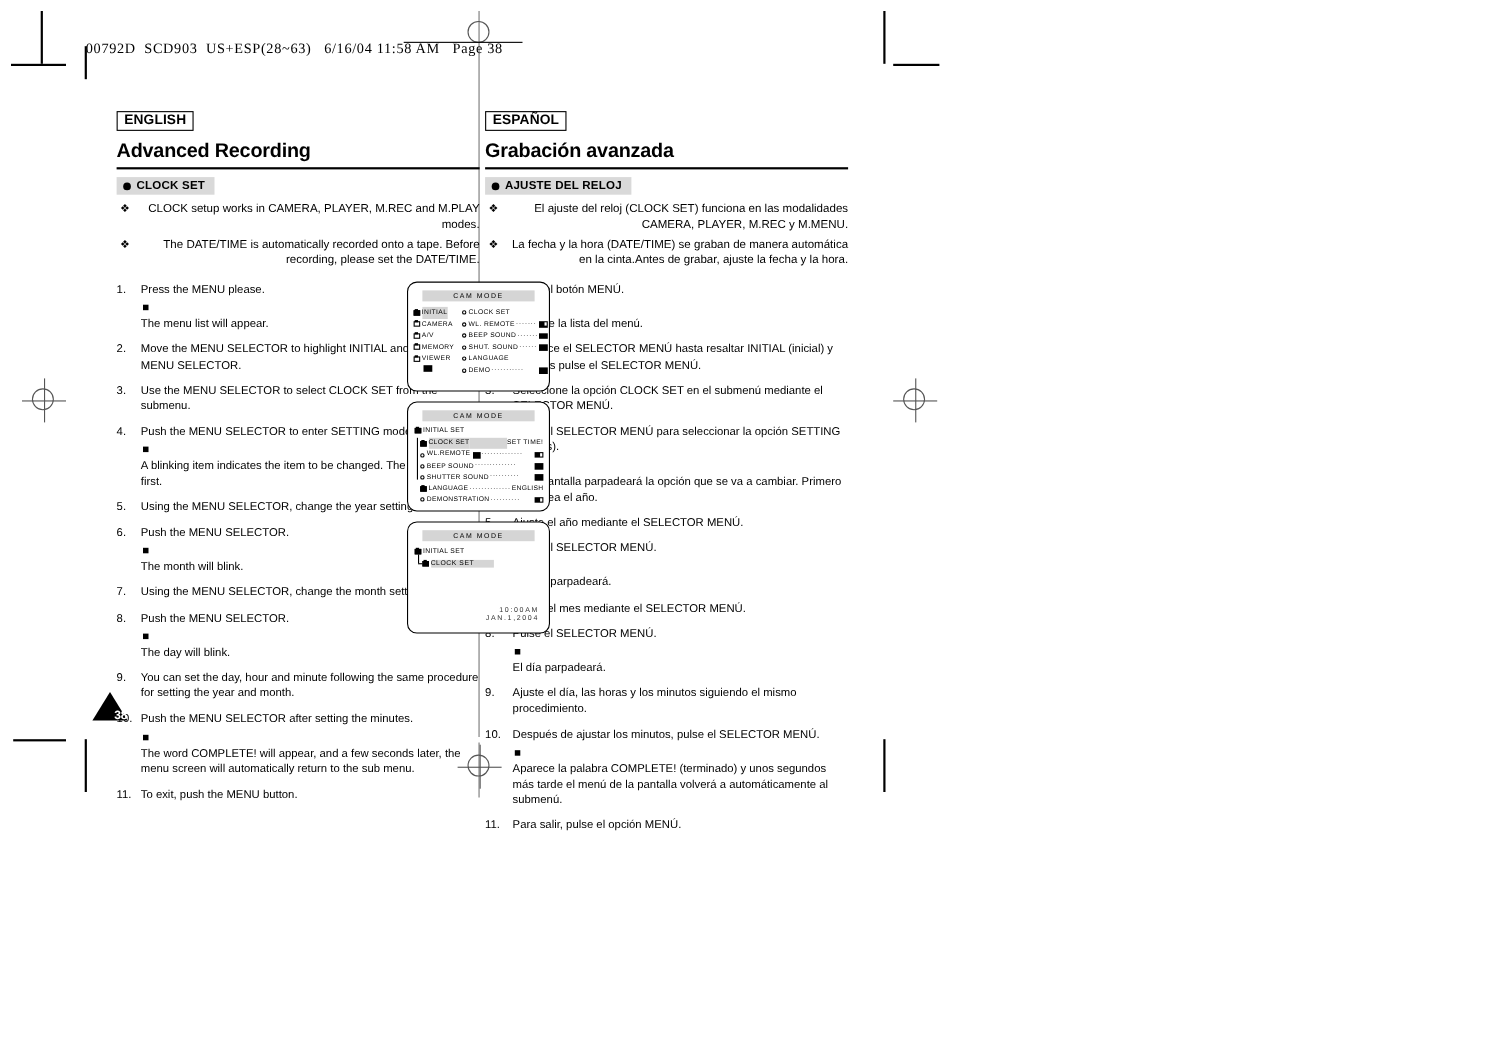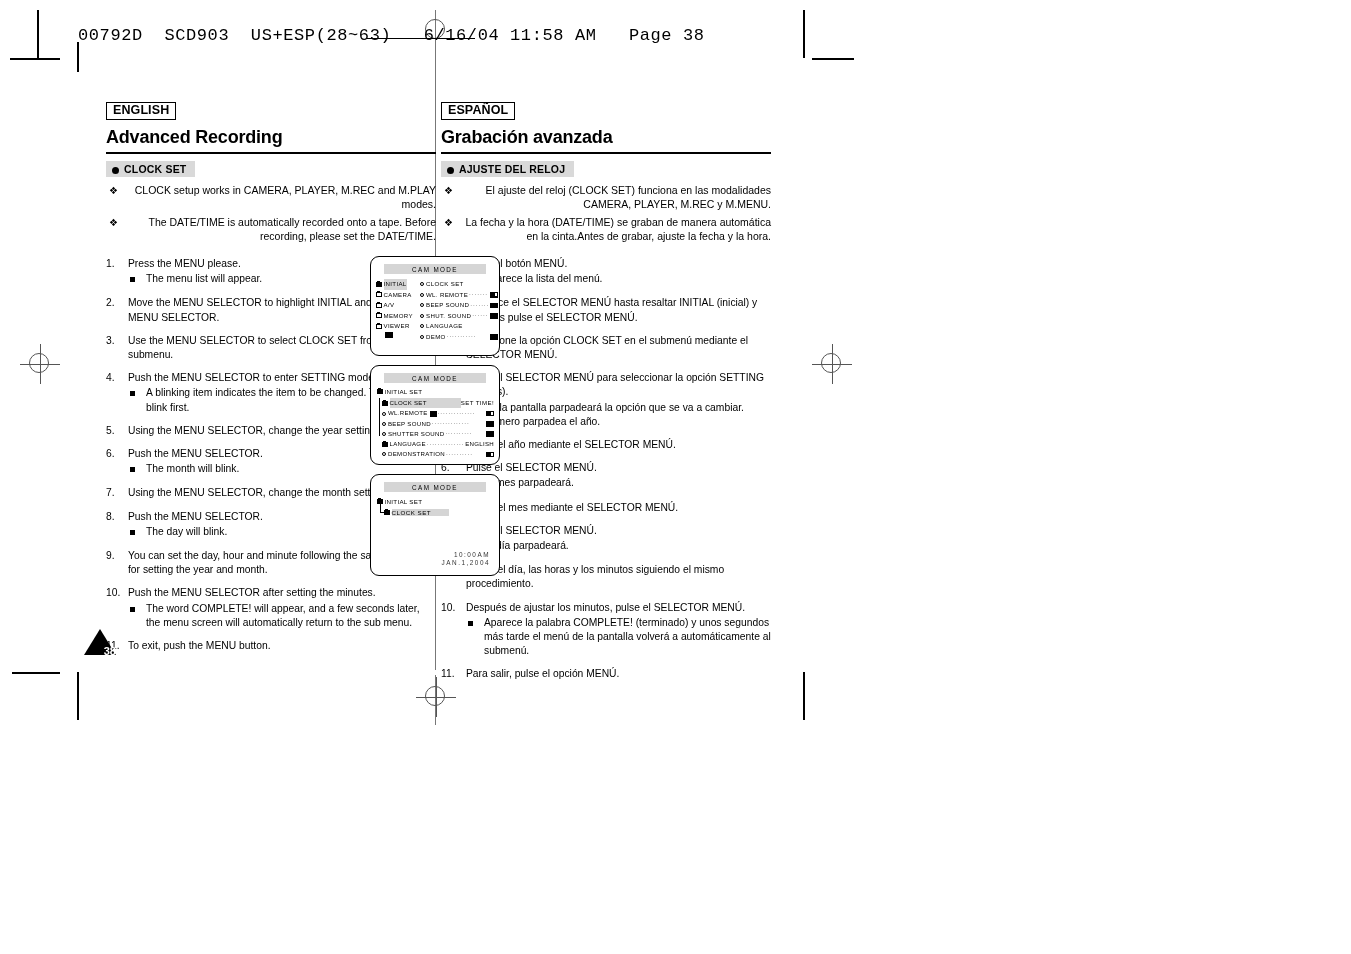--- a/index.html
+++ b/index.html
@@ -44,23 +44,23 @@
     width: 20px; height: 20px;
     border: 1px solid #555;
     border-radius: 50%;
     box-sizing: border-box;
   }
 
   
   .prepress {
     position: absolute;
     left: 78px;
-    top: 26px;
-    font-family: Liberation Mono, monospace;
-    font-size: 17px;
+    top: 36px;
+    font-family: Liberation Serif, serif;
+    font-size: 13px;
     letter-spacing: 0.6px;
     white-space: pre;
     color: #000;
   }
   .prepress-rule {
     position: absolute;
     left: 367px;
     top: 38px;
     width: 108px;
     height: 1px;
@@ -156,20 +156,21 @@
     margin-bottom: 9px;
   }
   .step .num {
     flex: 0 0 22px;
     width: 22px;
   }
   .step .body { flex: 1; }
   .sub {
     display: flex;
     margin-top: 1px;
+    flex-direction: column;
   }
   .sub .sq {
     flex: 0 0 16px;
     font-size: 8px;
     line-height: 1.9;
     padding-left: 2px;
   }
   .sub .sq i {
     display: inline-block;
     width: 5px; height: 5px;

